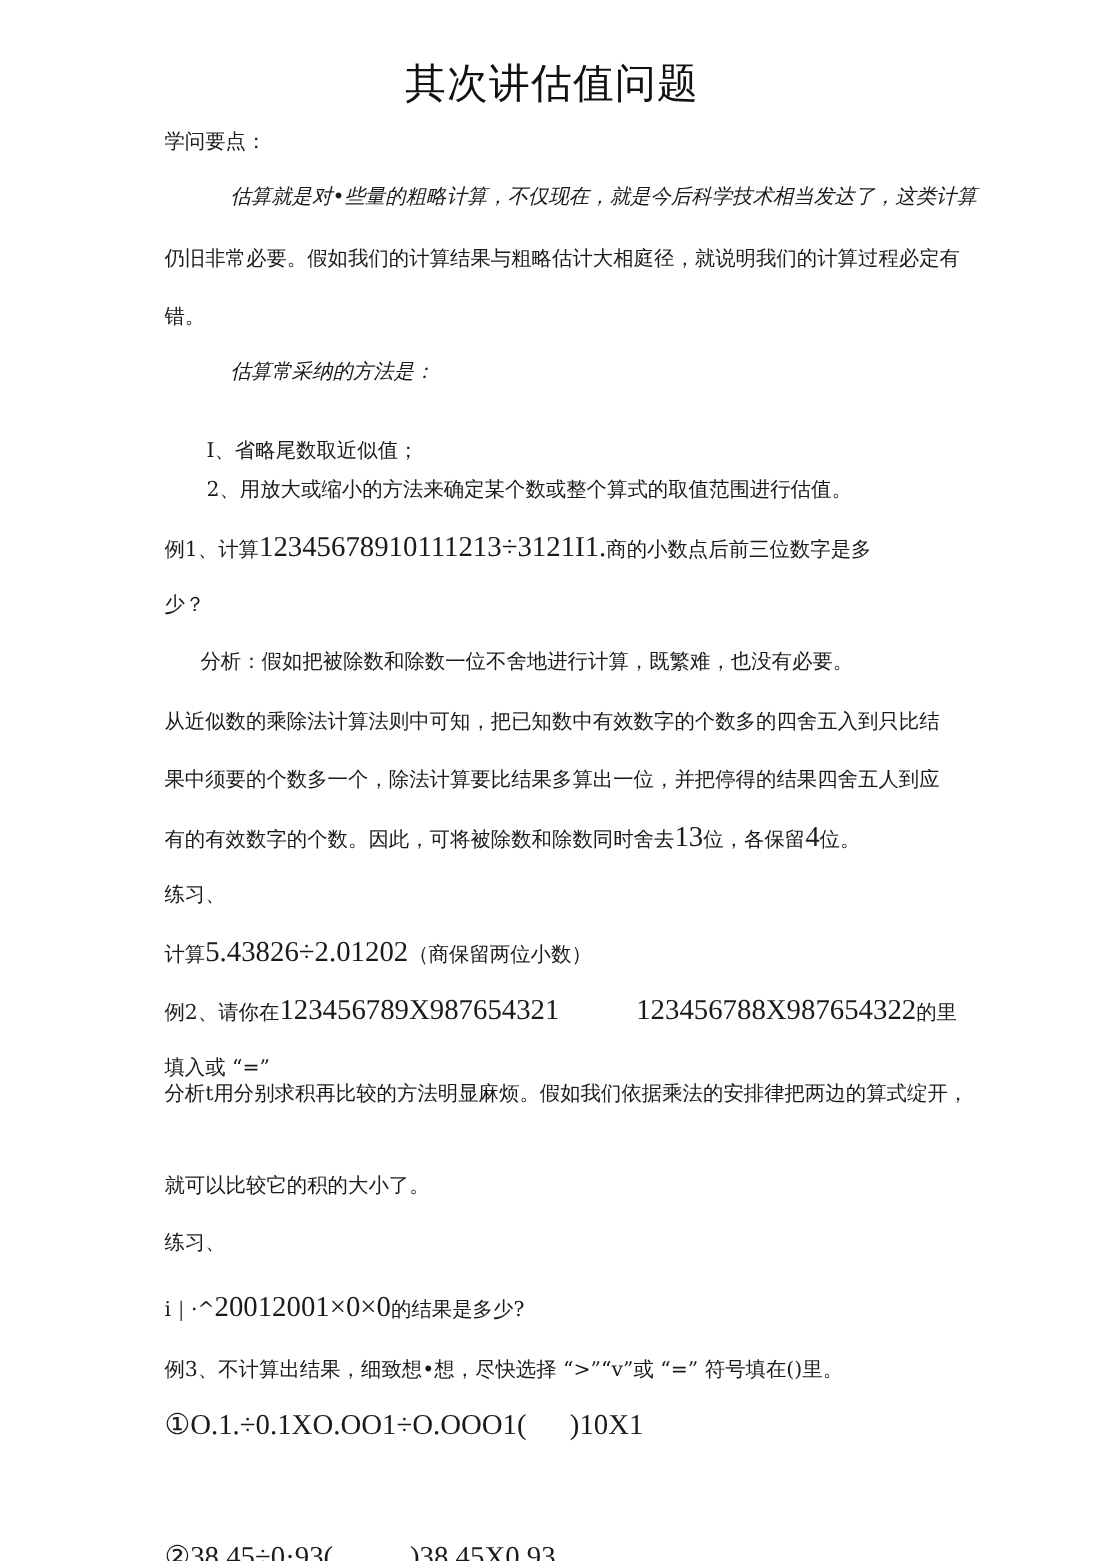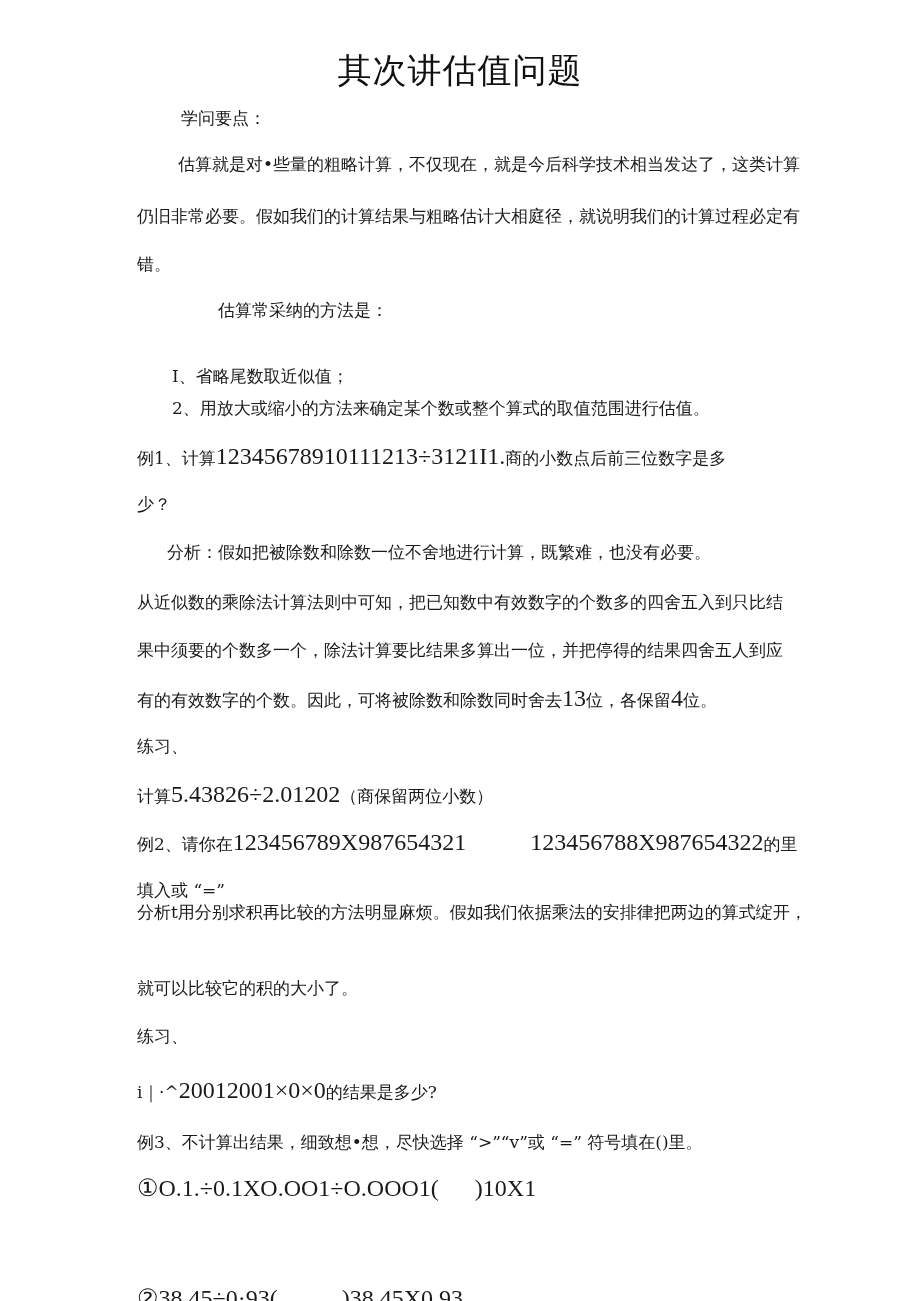--- a/index.html
+++ b/index.html
@@ -33,42 +33,42 @@
       color: #111;
     }
     .line {
       position: absolute;
       left: 137px;
       white-space: nowrap;
       font-size: 17px;
       line-height: 24px;
       color: #1a1a1a;
     }
-    .line.indent { left: 178px; }
+    .line.indent { left: 192px; font-style: italic; }
     .line.indent2 { left: 172px; }
     .num {
       font-family: "Liberation Serif", "DejaVu Serif", serif;
       font-size: 24px;
     }
     .gap { display: inline-block; }
   </style>
 </head>
 <body>
 
 <div class="page">
 
   <div class="title">其次讲估值问题</div>
 
-  <div class="line" style="top:106px;margin-left:44px;">学问要点：</div>
+  <div class="line" style="top:106px;">学问要点：</div>
 
   <div class="line indent" style="top:152px;">估算就是对•些量的粗略计算，不仅现在，就是今后科学技术相当发达了，这类计算</div>
   <div class="line" style="top:204px;">仍旧非常必要。假如我们的计算结果与粗略估计大相庭径，就说明我们的计算过程必定有</div>
   <div class="line" style="top:252px;">错。</div>
 
-  <div class="line indent" style="top:298px;margin-left:40px;">估算常采纳的方法是：</div>
+  <div class="line indent" style="top:298px;">估算常采纳的方法是：</div>
   <div class="line indent2" style="top:364px;">I、省略尾数取近似值；</div>
   <div class="line indent2" style="top:396px;">2、用放大或缩小的方法来确定某个数或整个算式的取值范围进行估值。</div>
 
   <div class="line" style="top:444px;">
     <span>例1、计算</span><span class="num">12345678910111213÷3121I1.</span><span>商的小数点后前三位数字是多</span>
   </div>
   <div class="line" style="top:492px;">少？</div>
   <div class="line" style="top:540px;margin-left:30px;">分析：假如把被除数和除数一位不舍地进行计算，既繁难，也没有必要。</div>
   <div class="line" style="top:590px;">从近似数的乘除法计算法则中可知，把已知数中有效数字的个数多的四舍五入到只比结</div>
   <div class="line" style="top:638px;">果中须要的个数多一个，除法计算要比结果多算出一位，并把停得的结果四舍五人到应</div>

